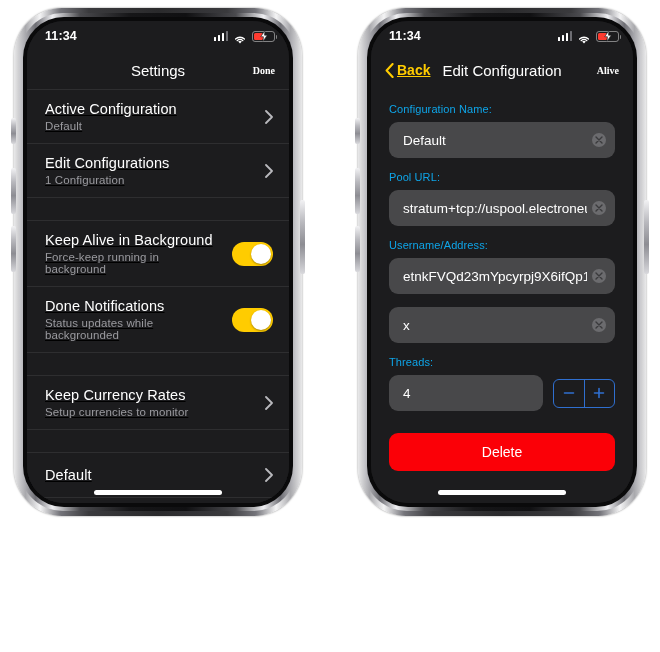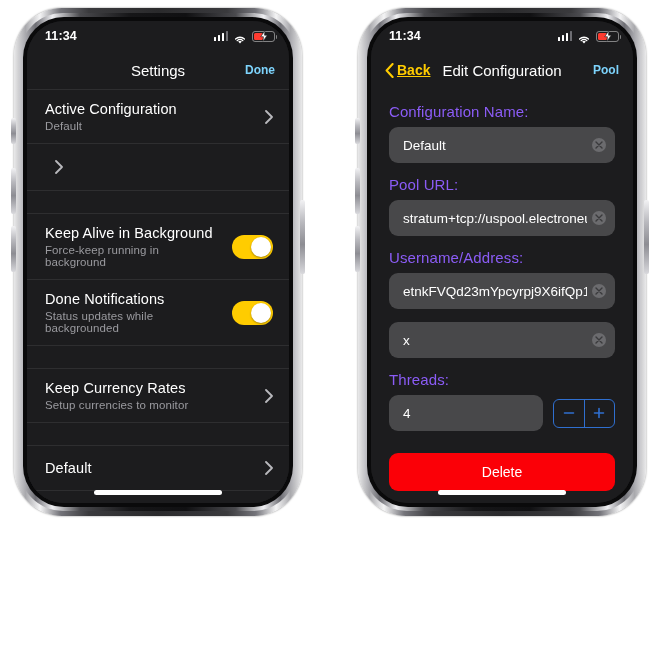--- a/index.html
+++ b/index.html
@@ -154,40 +154,41 @@
     padding: 0 14px;
     color: #fff;
   }
   .nav-title {
     position: absolute; left: 0; right: 0; text-align: center;
     font-size: 15px; font-weight: 400; color: #fff;
     pointer-events: none;
   }
   .nav-action {
     margin-left: auto; position: relative; z-index: 2;
-    font-size: 12px; font-weight: bold; color: #7dd3fc;
-    cursor: pointer;
+    font-size: 10px; font-weight: bold; color: #ffffff;
+    cursor: pointer;
+    font-family: Liberation Serif, serif;
   }
   .nav-back {
     position: relative; z-index: 2;
     display: flex; align-items: center; gap: 3px;
     font-size: 14px; font-weight: bold; color: #ffcc00;
     cursor: pointer;
     text-decoration: underline;
   }
   .chev-left { width: 9px; height: 15px; display:block; }
 
   
   .content {
     position: relative;
     height: calc(100% - 68px);
     background: #1c1c1e;
     overflow: hidden;
   }
-  .list-group { background: #1c1c1e; }
+  .list-group { background: #1c1c1e; text-decoration: underline; }
   .sep {
     height: 1px; background: #2e2e30; margin-left: 0;
   }
   .gap { height: 22px; background: #1c1c1e; }
   .gap-sep { height: 1px; background: #2e2e30; }
 
   .row {
     position: relative;
     display: flex; align-items: center;
     padding: 11px 16px 11px 18px;
@@ -210,21 +211,21 @@
   .toggle .knob {
     position: absolute; top: 2px; left: 19px;
     width: 20px; height: 20px; border-radius: 50%;
     background: #fff;
     box-shadow: 0 1px 2px rgba(0,0,0,.35);
   }
 
   
   .form { padding: 14px 18px 0 18px; }
   .field-label {
-    font-size: 15px; color: #8b5cf6; margin-bottom: 7px; letter-spacing: .1px;
+    font-size: 11px; color: #0ea5e9; margin-bottom: 7px; letter-spacing: .1px;
   }
   .textfield {
     position: relative;
     height: 36px; border-radius: 9px;
     background: #48484a;
     display: flex; align-items: center;
     padding: 0 28px 0 14px;
     margin-bottom: 13px;
     cursor: text;
     overflow: hidden;
@@ -343,20 +344,24 @@
             <div class="row-texts">
               <span class="row-title">Active Configuration</span>
               <span class="row-sub">Default</span>
             </div>
             <svg class="chev-right" viewBox="0 0 8 14">
               <path d="M1 1 L7 7 L1 13" stroke="#b9b9bd" stroke-width="1.8" fill="none" stroke-linecap="round" stroke-linejoin="round"></path>
             </svg>
           </div>
           <div class="sep"></div>
           <div class="row">
+            <div class="row-texts">
+              <span class="row-title">Edit Configurations</span>
+              <span class="row-sub">1 Configuration</span>
+            </div>
             <svg class="chev-right" viewBox="0 0 8 14">
               <path d="M1 1 L7 7 L1 13" stroke="#b9b9bd" stroke-width="1.8" fill="none" stroke-linecap="round" stroke-linejoin="round"></path>
             </svg>
           </div>
           <div class="sep"></div>
         </div>
 
         <div class="gap"></div>
         <div class="gap-sep"></div>
 
@@ -472,21 +477,21 @@
       </div>
 
       <div class="navbar">
         <div class="nav-back">
           <svg class="chev-left" viewBox="0 0 9 15">
             <path d="M7.6 1 L1.6 7.5 L7.6 14" stroke="#ffcc00" stroke-width="2.1" fill="none" stroke-linecap="round" stroke-linejoin="round"></path>
           </svg>
           <span>Back</span>
         </div>
         <div class="nav-title">Edit Configuration</div>
-        <div class="nav-action">Pool</div>
+        <div class="nav-action">Alive</div>
       </div>
 
       <div class="content">
         <div class="form">
 
           <div class="field-label">Configuration Name:</div>
           <div class="textfield">
             <span class="val">Default</span>
             <span class="clear-btn">
               <svg viewBox="0 0 8 8">

